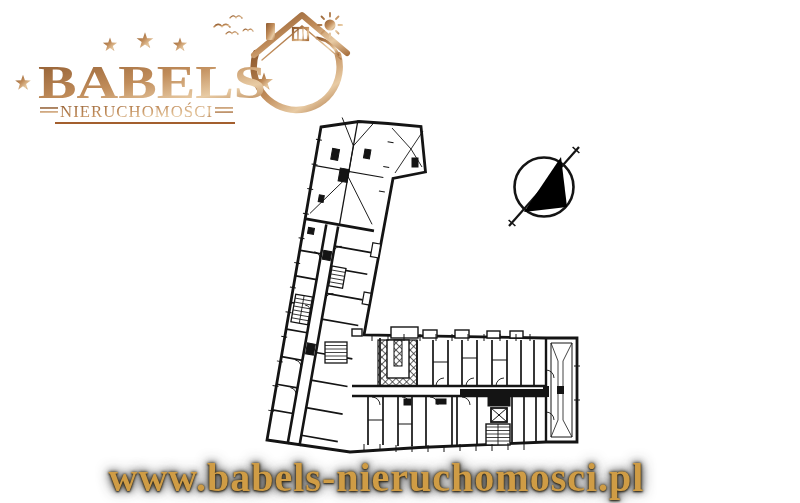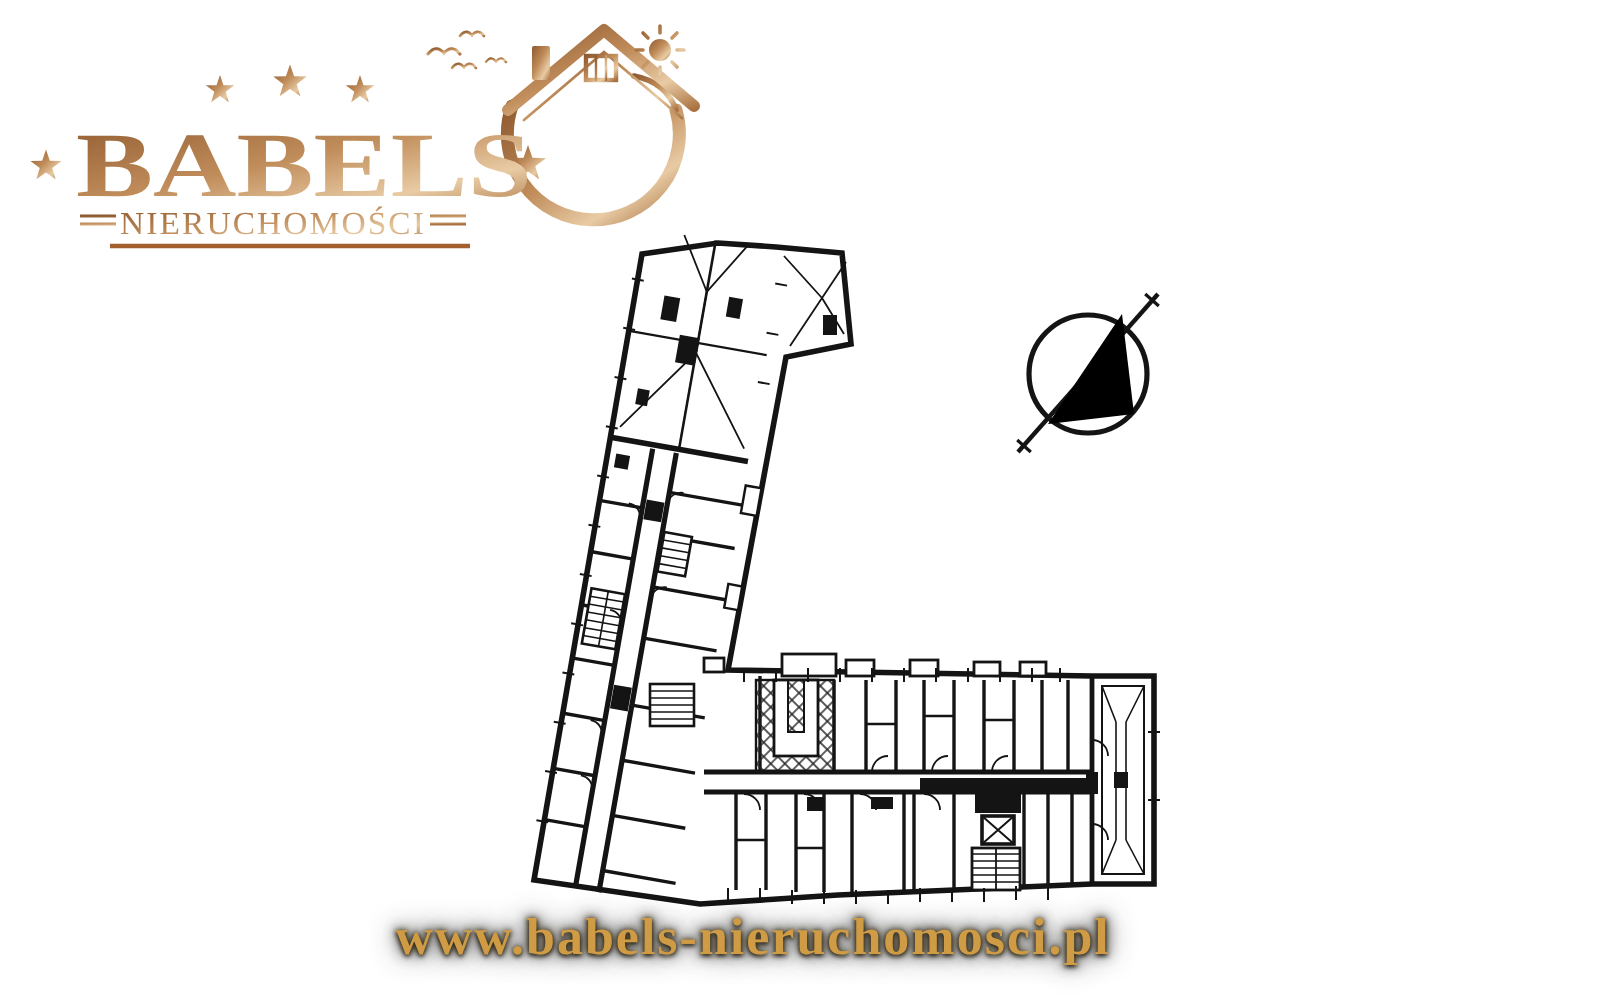--- a/index.html
+++ b/index.html
@@ -3,21 +3,21 @@
 <meta charset="utf-8">
 <style>
   html,body{margin:0;padding:0;}
   body{width:800px;height:503px;background:#ffffff;position:relative;overflow:hidden;
        font-family:"Liberation Sans",sans-serif;}
   .stage{position:absolute;inset:0;width:753px;height:503px;background:#fff;}
   .logo-svg{position:absolute;left:14px;top:4px;width:350px;height:128px;}
   .plan-svg{position:absolute;left:0;top:0;width:800px;height:503px;}
   .footer{position:absolute;left:0;right:0;top:452px;text-align:center;}
   .url{position:relative;display:inline-block;padding:2px 6px;
-       font-family:"Liberation Serif",serif;font-size:26px;font-weight:bold;letter-spacing:1px;
+       font-family:"Liberation Serif",serif;font-size:40px;font-weight:bold;letter-spacing:1px;
        color:#cf9c45;
        text-shadow:0 0 3px rgba(60,45,10,.95),0 0 7px rgba(35,35,35,.95),
                    0 0 14px rgba(40,40,40,.85),0 1px 2px rgba(0,0,0,.8);}
   .url::before{content:"";position:absolute;left:-10px;right:-10px;top:0px;bottom:2px;
        background:rgba(45,45,45,.5);filter:blur(8px);border-radius:12px;z-index:-1;}
 </style>
 </head>
 <body>
 
 <div class="stage">

